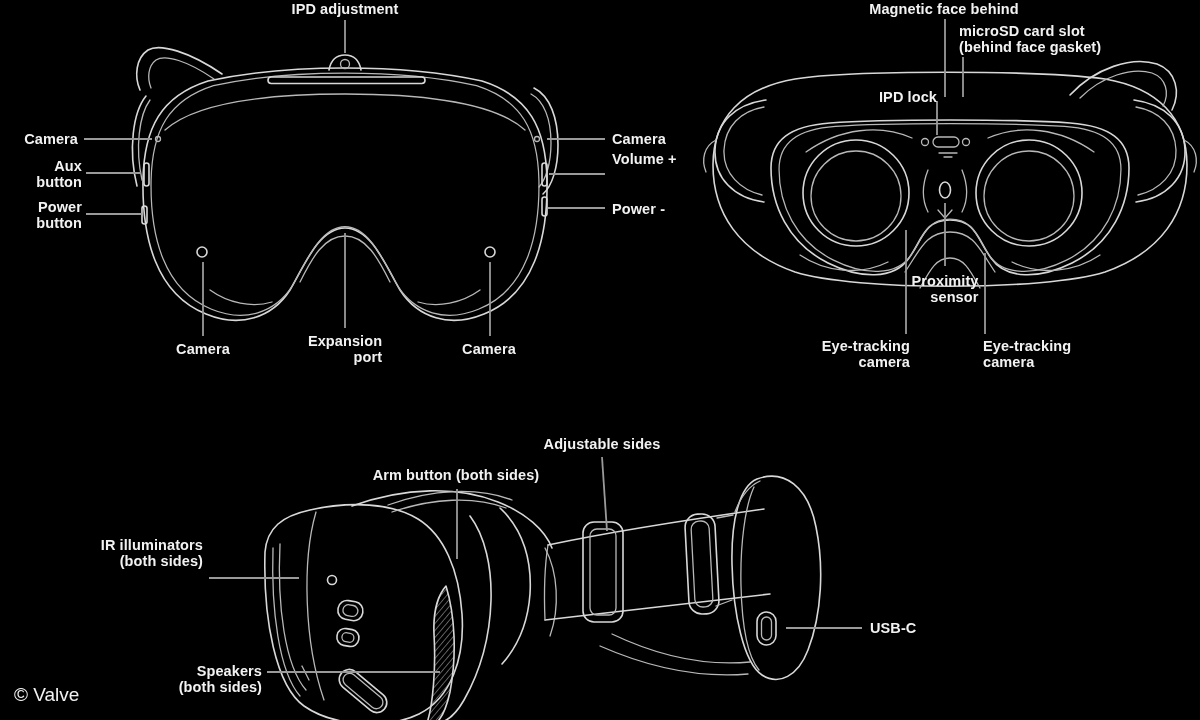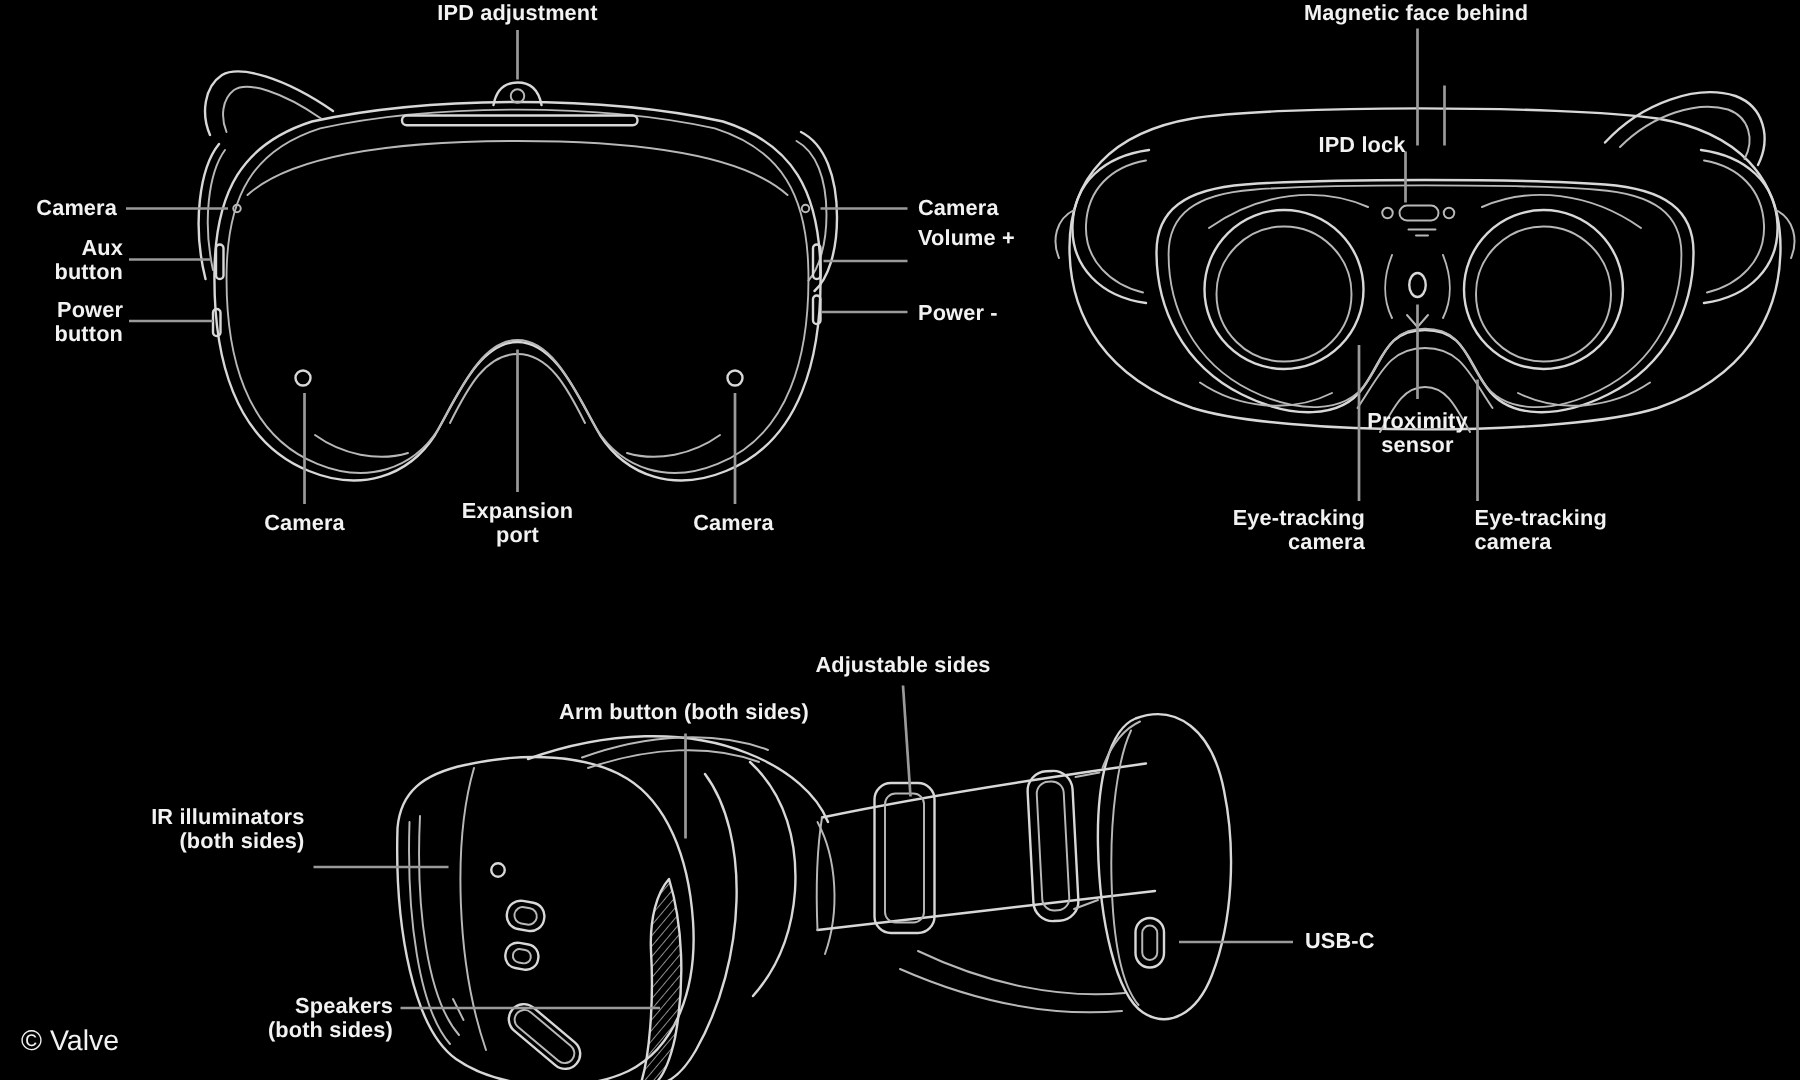--- a/index.html
+++ b/index.html
@@ -5,21 +5,21 @@
   html,body{margin:0;padding:0;background:var(--background,#000);}
   #canvas{position:relative;width:1200px;height:720px;background:var(--background,#000);
           overflow:hidden;font-family:"Liberation Sans",sans-serif;}
   #art{position:absolute;left:0;top:0;}
   .art{fill:none;stroke:var(--outline,#d8d8d8);stroke-width:1.6;stroke-linecap:round;stroke-linejoin:round;}
   .thin{stroke:var(--outline-dim,#b8b8b8);stroke-width:1.3;}
   .leader{fill:none;stroke:var(--leader,#999);stroke-width:1.8;stroke-linecap:butt;}
   .lbl{position:absolute;color:var(--label-text,#f2f2f2);
        font:700 14.5px/15.5px "Liberation Sans",sans-serif;
        white-space:pre-line;letter-spacing:.1px;}
-  .center{transform:translateX(-50%);text-align:center;}
+  .center{transform:translateX(-50%);text-align:right;}
   .right{text-align:right;}
   .copyright{position:absolute;color:var(--label-text,#f2f2f2);
        font:400 19px/22px "Liberation Sans",sans-serif;}
 </style>
 </head>
 <body>
 
 <div id="canvas">
 
   <svg id="art" width="1200" height="720" viewBox="0 0 1200 720">
@@ -206,20 +206,22 @@
 button</div>
   <div class="lbl" style="left:612px;top:132px">Camera</div>
   <div class="lbl" style="left:612px;top:152px">Volume +</div>
   <div class="lbl" style="left:612px;top:202px">Power -</div>
   <div class="lbl center" style="left:203px;top:342px">Camera</div>
   <div class="lbl center" style="left:345px;top:334px">Expansion
 port</div>
   <div class="lbl center" style="left:489px;top:342px">Camera</div>
 
   <div class="lbl center" style="left:944px;top:2px">Magnetic face behind</div>
+  <div class="lbl" style="left:959px;top:24px">microSD card slot
+(behind face gasket)</div>
   <div class="lbl right" style="right:263px;top:90px">IPD lock</div>
   <div class="lbl center" style="left:945px;top:274px">Proximity
 sensor</div>
   <div class="lbl right" style="right:290px;top:339px">Eye-tracking
 camera</div>
   <div class="lbl" style="left:983px;top:339px">Eye-tracking
 camera</div>
 
   <div class="lbl center" style="left:602px;top:437px">Adjustable sides</div>
   <div class="lbl center" style="left:456px;top:468px">Arm button (both sides)</div>

